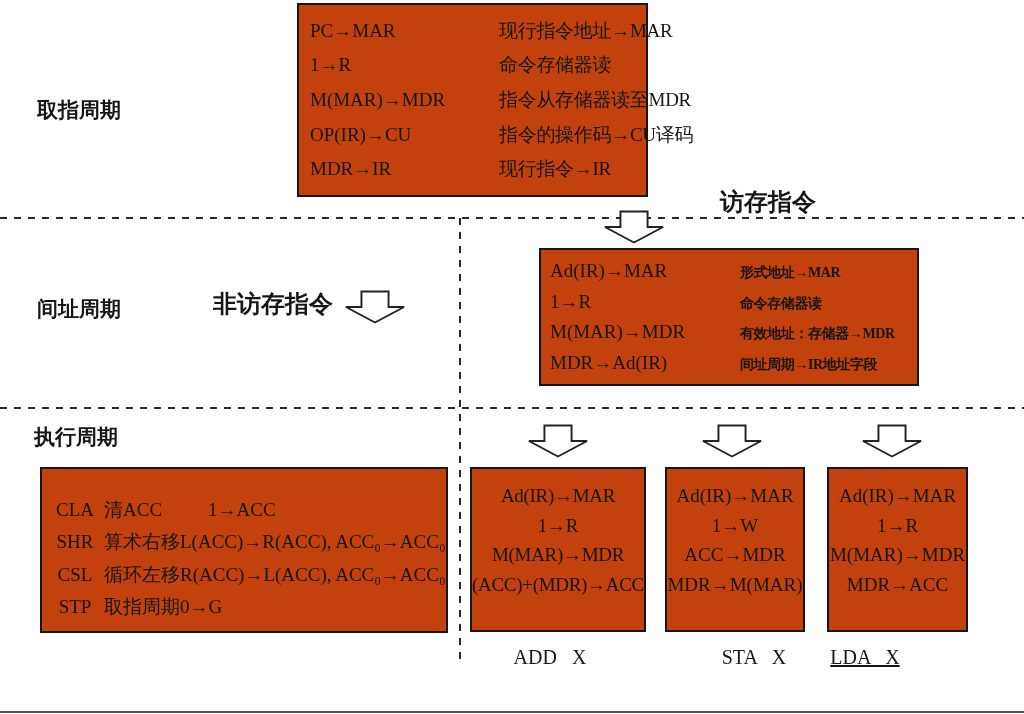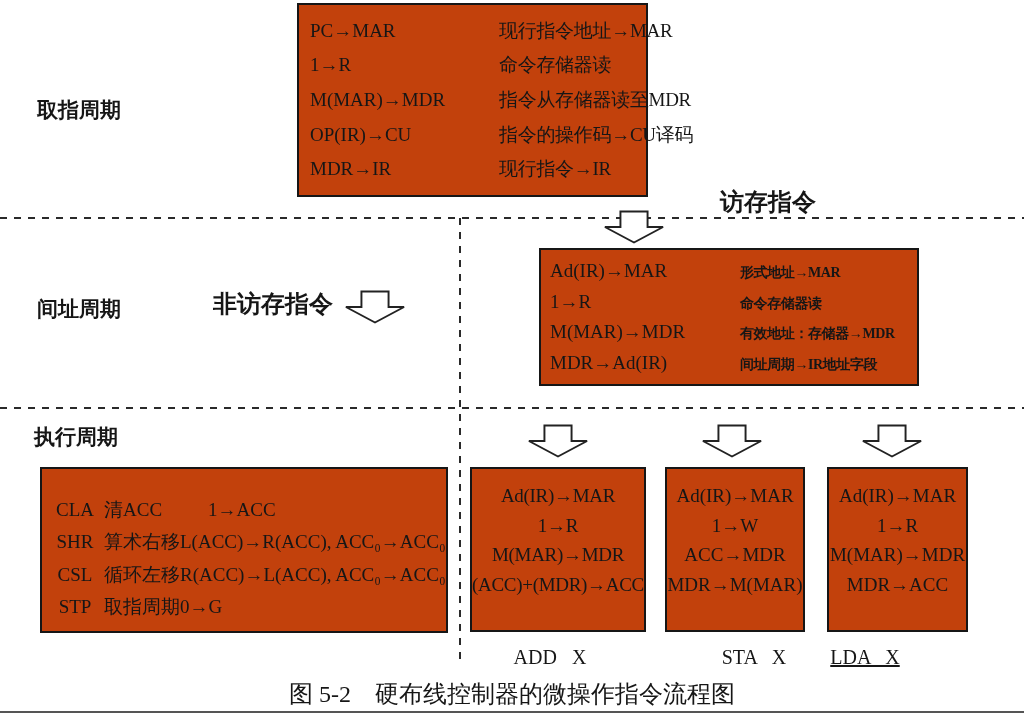--- a/index.html
+++ b/index.html
@@ -161,17 +161,16 @@
   <svg class="arrow" style="left:527px;top:423px;" width="62" height="36" viewBox="0 0 64 36">
       <path d="M18 2 H46 V18 H62 L32 34 L2 18 H18 Z"></path>
     </svg>
   <svg class="arrow" style="left:701px;top:423px;" width="62" height="36" viewBox="0 0 64 36">
       <path d="M18 2 H46 V18 H62 L32 34 L2 18 H18 Z"></path>
     </svg>
   <svg class="arrow" style="left:861px;top:423px;" width="62" height="36" viewBox="0 0 64 36">
       <path d="M18 2 H46 V18 H62 L32 34 L2 18 H18 Z"></path>
     </svg>
 
-  <div id="caption">图 5-2　硬布线控制器的微操作指令流程图</div>
 
   <div id="page-bottom-line"></div>
 
 </div>
 
 </body></html>

